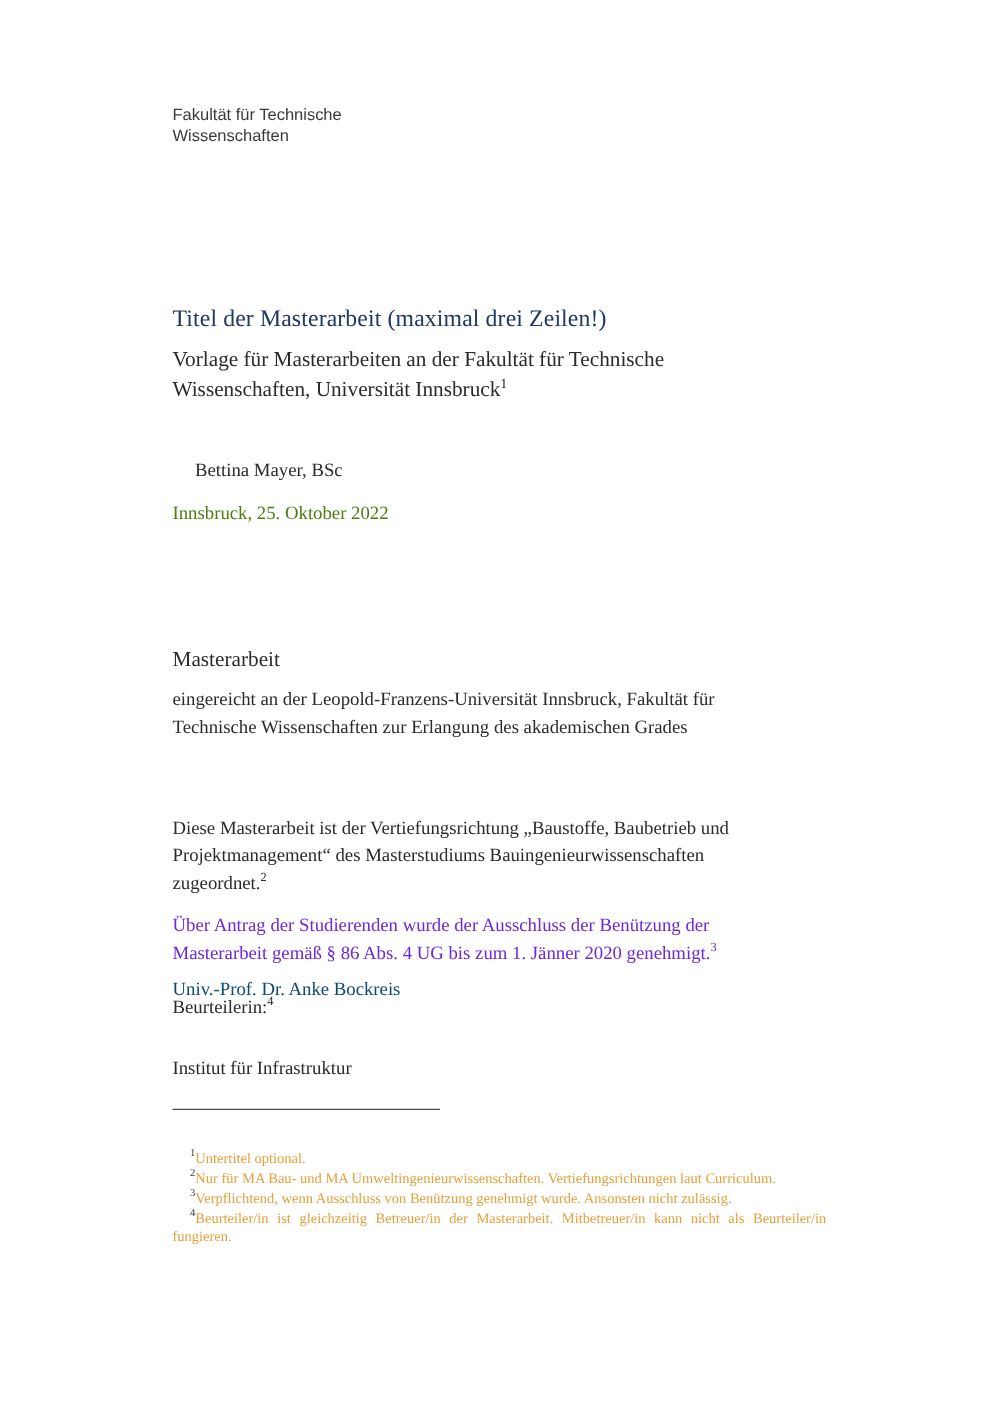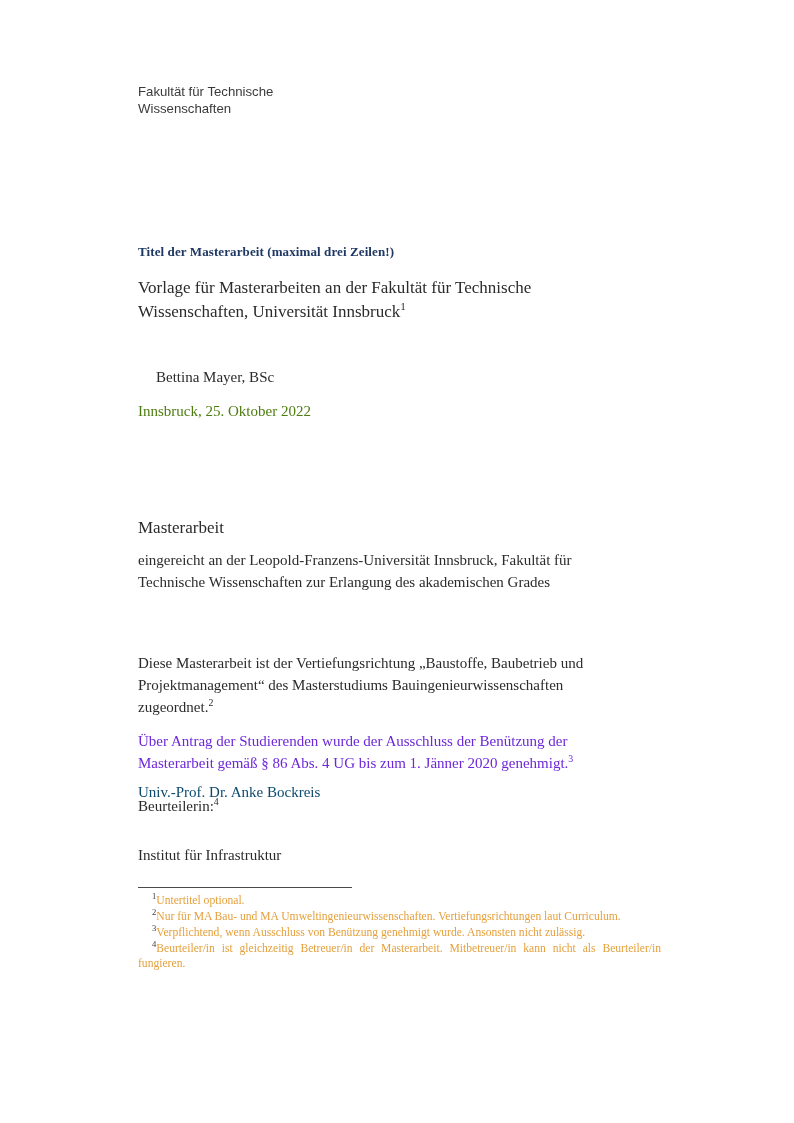--- a/index.html
+++ b/index.html
@@ -74,22 +74,22 @@
   
   .col {
     position: absolute;
     left: 138px;
     width: 478px;
   }
 
   .doc-title {
     position: absolute;
     top: 244px;
-    font-size: 13px;
-    font-weight: bold;
+    font-size: 19px;
+    font-weight: normal;
     color: #1f3864;
     line-height: 1.28;
     letter-spacing: 0.1px;
   }
 
   .doc-subtitle {
     position: absolute;
     top: 276px;
     font-size: 17px;
     line-height: 1.42;
@@ -185,21 +185,21 @@
     position: absolute;
     left: 138px;
     top: 887px;
     width: 214px;
     height: 0;
     border-top: 1.1px solid #4a4a4a;
   }
   .footnotes {
     position: absolute;
     left: 138px;
-    top: 893px;
+    top: 919px;
     width: 523px;
     color: #e5a03c;
     font-size: 11.6px;
     line-height: 1.33;
     text-align: justify;
   }
   .footnotes .fn {
     display: block;
     text-indent: 14px;
     margin-bottom: 0.5px;

